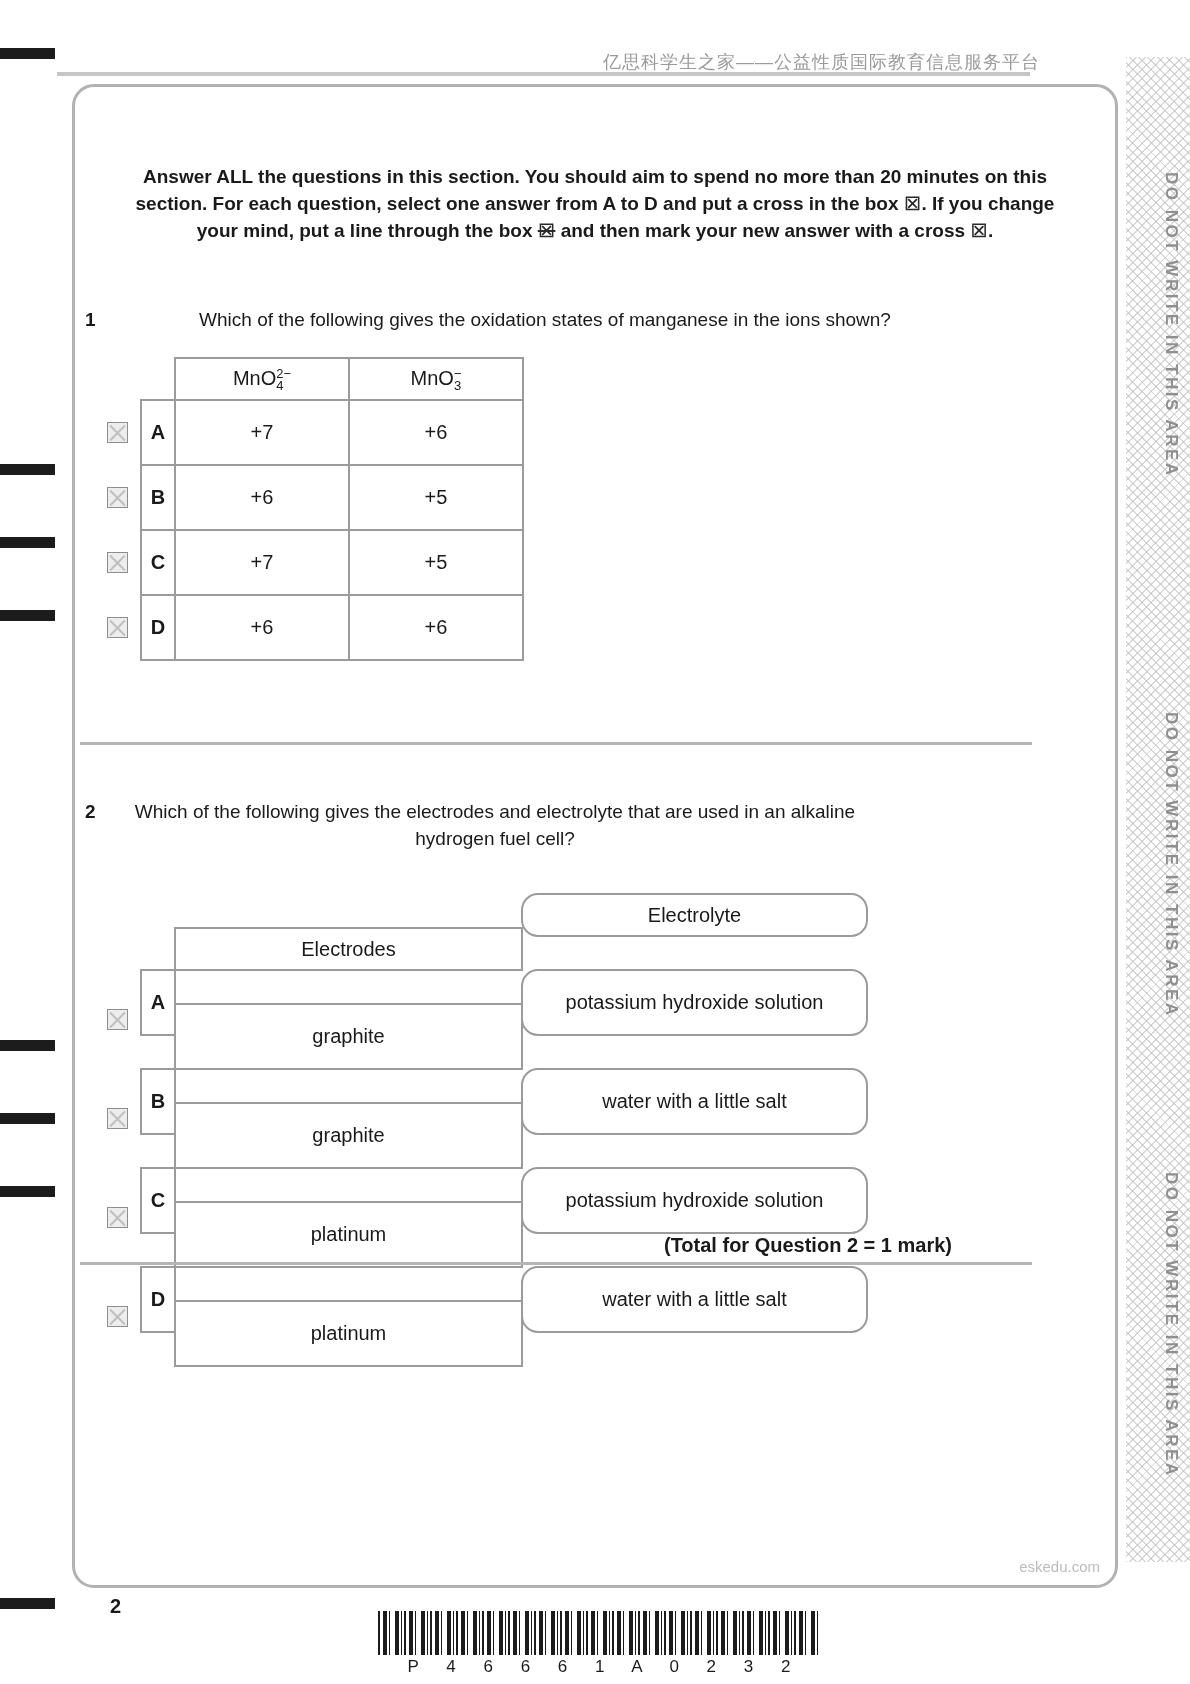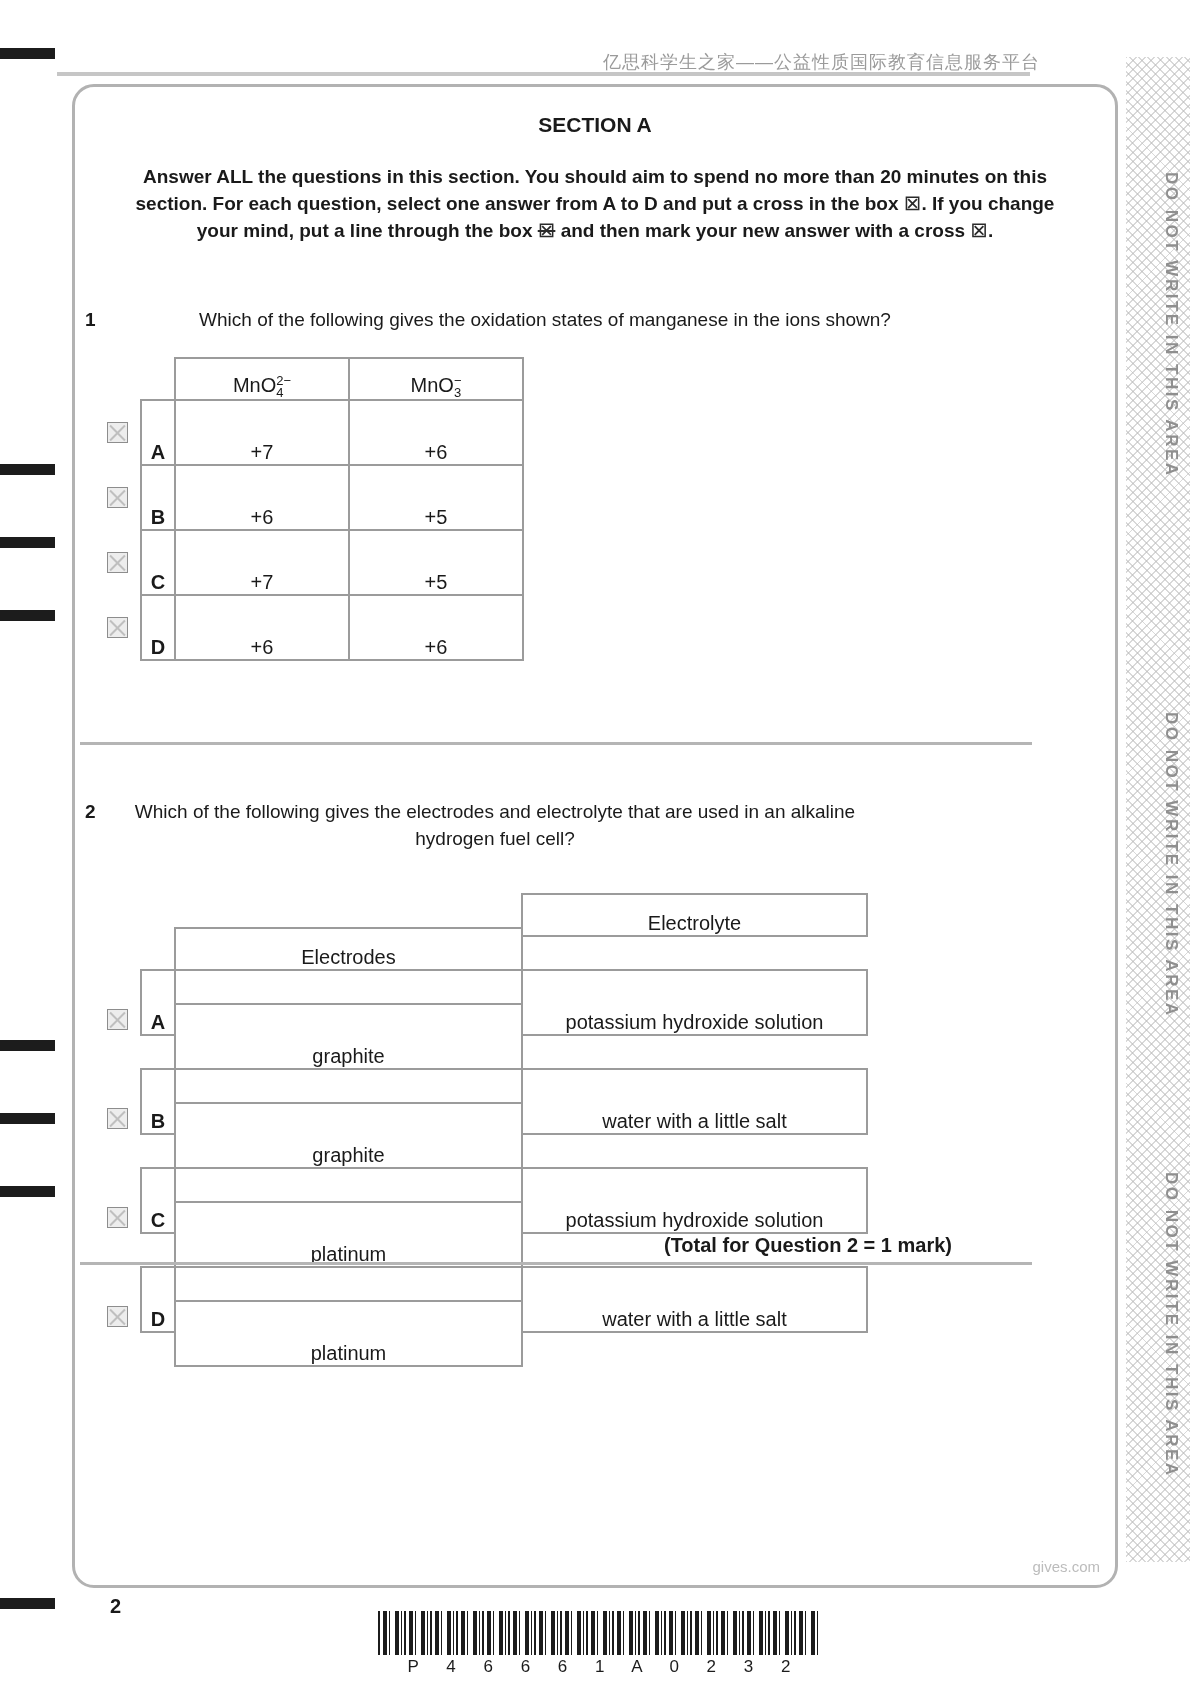--- a/index.html
+++ b/index.html
@@ -40,37 +40,37 @@
   
   .question { position:absolute; font-size:19px; line-height:27px; }
   .q-num { font-weight:bold; display:inline-block; width:30px; vertical-align:top; }
   .q-text { display:inline-block; vertical-align:top;text-align:center; }
 
   
   .atable { position:absolute; left:107px; }
   .thead { display:flex; margin-left:67px; }
   .trow  { display:flex; margin-top:-2px; }
   .thead + .trow { margin-top:-2px; }
-  .cell { border:2px solid #9b9b9b; display:flex; align-items:flex-end; justify-content:center;
+  .cell { border:2px solid #9b9b9b; display:flex; align-items:center; justify-content:center;
           background:#fff; margin-left:-2px; font-size:20px; }
   .thead .cell { height:44px; margin-left:0; }
   .thead .cell + .cell { margin-left:-2px; }
   .trow .cell { height:67px; }
   .cell.letter { width:36px; font-weight:bold; margin-left:0; }
   .chk { position:relative; flex:0 0 21px; width:21px; height:21px; align-self:center;
          margin-right:12px; border:1px solid #8d8d8d; background:#ededed; }
   .chk::before, .chk::after { content:""; position:absolute; left:-1px; top:8.5px;
          width:21px; height:2px; background:#bfbfbf; }
   .chk::before { transform:rotate(45deg); }
   .chk::after  { transform:rotate(-45deg); }
 
   
   .w-q1 { width:176px; }
   .w-q2a { width:349px;margin-top:34px; }
-  .w-q2b { width:347px; }
+  .w-q2b { width:347px;border-radius:17px; }
 
   
   .formula { display:inline-flex; align-items:flex-start; }
   .stack { display:inline-flex; flex-direction:column; align-items:flex-start;
            font-size:13px; line-height:12px; margin-top:1px; }
 
   
   .total { position:absolute; left:80px; width:872px; text-align:right;
            font-weight:bold; font-size:20px; }
   .total-rule { position:absolute; left:80px; width:952px; height:3px; background:#b5b5b5; }
@@ -104,21 +104,20 @@
   <div class="cn-header">亿思科学生之家——公益性质国际教育信息服务平台</div>
   <div class="header-rule"></div>
 
   <div class="margin-band"></div>
   <div class="vert-text" style="top:172px">DO NOT WRITE IN THIS AREA</div>
   <div class="vert-text" style="top:712px">DO NOT WRITE IN THIS AREA</div>
   <div class="vert-text" style="top:1172px">DO NOT WRITE IN THIS AREA</div>
 
   <div class="main-box"></div>
 
-  <div class="section-title">SECTION A</div>
 
   <div class="instructions">
     <span>Answer ALL the questions in this section.  You should aim to spend no more than 20 minutes on this section.  For each question, select one answer from A to D and put a cross in the box</span>
     <span class="box-glyph">⊠</span><span>.  If you change your mind, put a line through the box</span>
     <span class="box-glyph struck">⊠</span>
     <span>and then mark your new answer with a cross</span>
     <span class="box-glyph">⊠</span><span>.</span>
   </div>
 
   <div class="question" style="left:85px; top:306px; width:900px">
@@ -205,18 +204,18 @@
       <span class="chk"></span>
       <div class="cell letter">D</div>
       <div class="cell w-q2a">platinum</div>
       <div class="cell w-q2b">water with a little salt</div>
     </div>
   </div>
 
   <div class="total" style="top:1234px">(Total for Question 2 = 1 mark)</div>
   <div class="total-rule" style="top:1262px"></div>
 
-  <div class="watermark">gives.com</div>
+  <div class="watermark">eskedu.com</div>
   <div class="page-num">2</div>
   <div class="barcode"></div>
   <div class="barcode-text">P 4 6 6 6 1 A 0 2 3 2</div>
 
 </div>
 
 </body></html>

